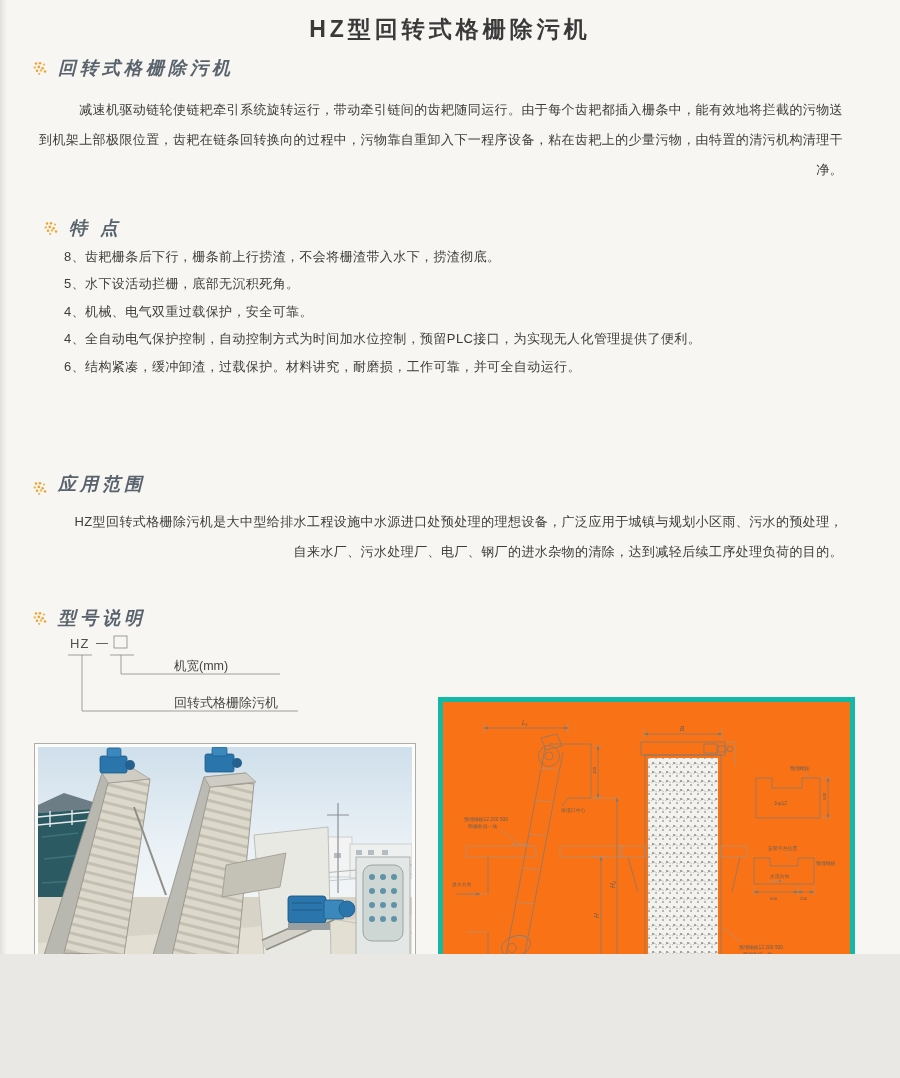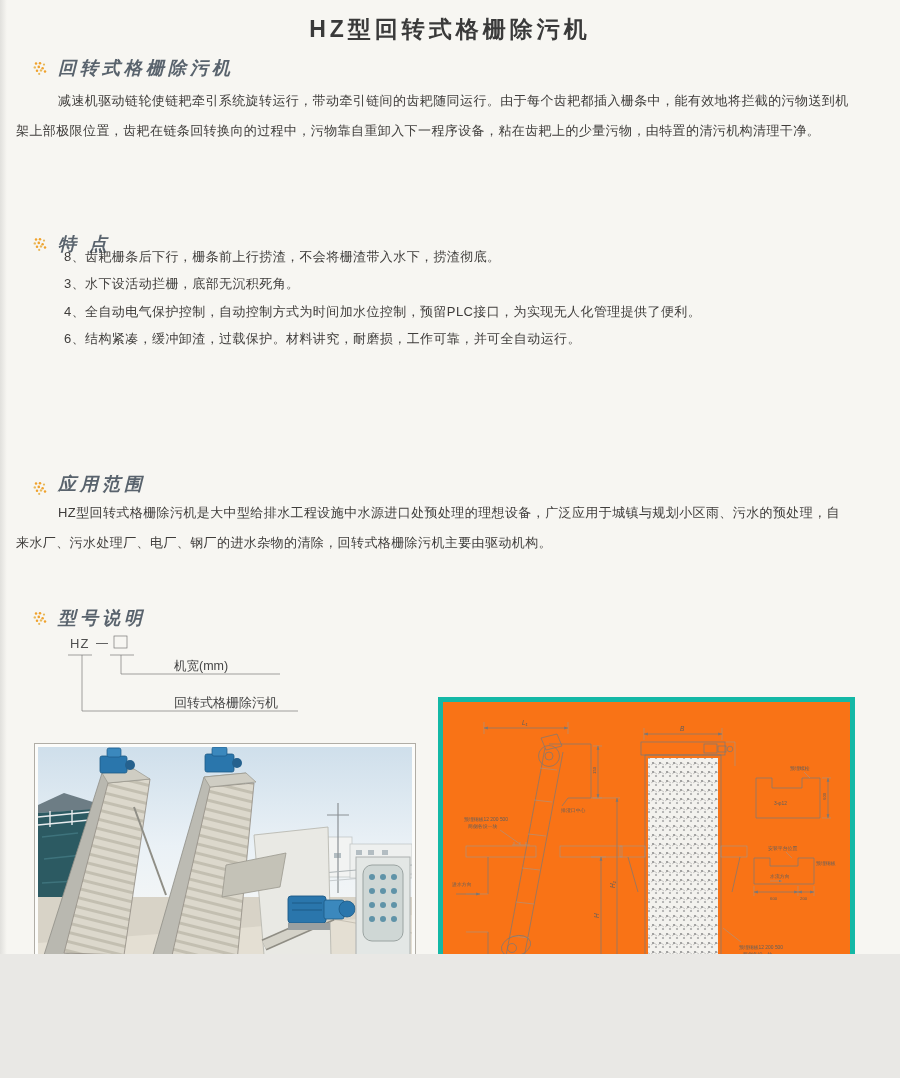--- a/index.html
+++ b/index.html
@@ -10,21 +10,21 @@
   }
   .scan-edge{position:absolute;left:0;top:0;width:7px;height:100%;
     background:linear-gradient(90deg,rgba(90,90,90,.14),rgba(0,0,0,0));}
   .title{position:absolute;top:14px;left:0;width:100%;text-align:center;
     font-size:23px;font-weight:bold;letter-spacing:4px;color:#3a3a3a;}
   .sec{position:absolute;display:flex;align-items:center;gap:9px;}
   .sec-label{font-size:18px;font-weight:bold;font-style:italic;
     color:#59636d;letter-spacing:4px;white-space:nowrap;}
   .para{position:absolute;left:16px;width:836px;font-size:13px;
     line-height:30px;letter-spacing:.4px;}
-  .para p{margin:0;text-indent:42px;}
+  .para p{margin:9px;text-indent:42px;text-align:right;}
   .features{position:absolute;left:64px;top:243px;width:792px;
     font-size:13px;line-height:27.4px;letter-spacing:.4px;}
   .photo{position:absolute;left:34px;top:743px;background:#fcfcfa;
     border:1px solid #b0ada6;padding:3px;line-height:0;}
   .figure{position:absolute;left:438px;top:697px;width:407px;height:334px;
     background:#f97316;border:5px solid #14b8a6;}
   .figure svg{position:absolute;left:5px;top:4px;}
   .fig-caption{position:absolute;bottom:12px;left:0;width:100%;text-align:center;
     font-size:15.5px;font-weight:600;color:#4b4b4b;letter-spacing:2px;}
   .model-svg{position:absolute;left:56px;top:632px;}
@@ -59,41 +59,42 @@
         <circle cx="6.2" cy="12.9" r="1.1" fill="#e8b85a"></circle>
       </g>
     </svg>
     <span class="sec-label">回转式格栅除污机</span>
   </div>
 
   <div class="para" style="top:86px;">
     <p>减速机驱动链轮使链耙牵引系统旋转运行，带动牵引链间的齿耙随同运行。由于每个齿耙都插入栅条中，能有效地将拦截的污物送到机架上部极限位置，齿耙在链条回转换向的过程中，污物靠自重卸入下一程序设备，粘在齿耙上的少量污物，由特置的清污机构清理干净。</p>
   </div>
 
-  <div class="sec" style="left:33px;top:216px;margin-top:16px;">
+  <div class="sec" style="left:44px;top:216px;">
     <svg width="16" height="15" viewBox="0 0 16 15">
       <g fill="#f0a22c">
         <circle cx="3" cy="2.6" r="1.25"></circle>
           <circle cx="7" cy="2.2" r="1.25"></circle>
           <circle cx="11" cy="3.6" r="1.1" fill="#e8b85a"></circle>
         <circle cx="1.8" cy="6.4" r="1.2" fill="#e8b85a"></circle>
           <circle cx="5.8" cy="5.9" r="1.3"></circle>
           <circle cx="9.6" cy="7.2" r="1.25"></circle>
         <circle cx="4" cy="9.8" r="1.25"></circle>
           <circle cx="8" cy="9.4" r="1.2" fill="#e8b85a"></circle>
           <circle cx="12" cy="10.6" r="1.25"></circle>
         <circle cx="6.2" cy="12.9" r="1.1" fill="#e8b85a"></circle>
       </g>
     </svg>
     <span class="sec-label">特 点</span>
   </div>
 
   <div class="features">
     <div>8、齿耙栅条后下行，栅条前上行捞渣，不会将栅渣带入水下，捞渣彻底。</div>
-    <div>3、水下设活动拦栅，底部无沉积死角。</div>
+    <div>5、水下设活动拦栅，底部无沉积死角。</div>
+    <div>4、机械、电气双重过载保护，安全可靠。</div>
     <div>4、全自动电气保护控制，自动控制方式为时间加水位控制，预留PLC接口，为实现无人化管理提供了便利。</div>
     <div>6、结构紧凑，缓冲卸渣，过载保护。材料讲究，耐磨损，工作可靠，并可全自动运行。</div>
   </div>
 
   <div class="sec" style="left:33px;top:472px;align-items:flex-end;">
     <svg width="16" height="15" viewBox="0 0 16 15">
       <g fill="#f0a22c">
         <circle cx="3" cy="2.6" r="1.25"></circle>
           <circle cx="7" cy="2.2" r="1.25"></circle>
           <circle cx="11" cy="3.6" r="1.1" fill="#e8b85a"></circle>
@@ -103,21 +104,21 @@
         <circle cx="4" cy="9.8" r="1.25"></circle>
           <circle cx="8" cy="9.4" r="1.2" fill="#e8b85a"></circle>
           <circle cx="12" cy="10.6" r="1.25"></circle>
         <circle cx="6.2" cy="12.9" r="1.1" fill="#e8b85a"></circle>
       </g>
     </svg>
     <span class="sec-label">应用范围</span>
   </div>
 
   <div class="para" style="top:498px;">
-    <p>HZ型回转式格栅除污机是大中型给排水工程设施中水源进口处预处理的理想设备，广泛应用于城镇与规划小区雨、污水的预处理，自来水厂、污水处理厂、电厂、钢厂的进水杂物的清除，回转式格栅除污机主要由驱动机构。</p>
+    <p>HZ型回转式格栅除污机是大中型给排水工程设施中水源进口处预处理的理想设备，广泛应用于城镇与规划小区雨、污水的预处理，自来水厂、污水处理厂、电厂、钢厂的进水杂物的清除，达到减轻后续工序处理负荷的目的。</p>
   </div>
 
   <div class="sec" style="left:33px;top:606px;">
     <svg width="16" height="15" viewBox="0 0 16 15">
       <g fill="#f0a22c">
         <circle cx="3" cy="2.6" r="1.25"></circle>
           <circle cx="7" cy="2.2" r="1.25"></circle>
           <circle cx="11" cy="3.6" r="1.1" fill="#e8b85a"></circle>
         <circle cx="1.8" cy="6.4" r="1.2" fill="#e8b85a"></circle>
           <circle cx="5.8" cy="5.9" r="1.3"></circle>

